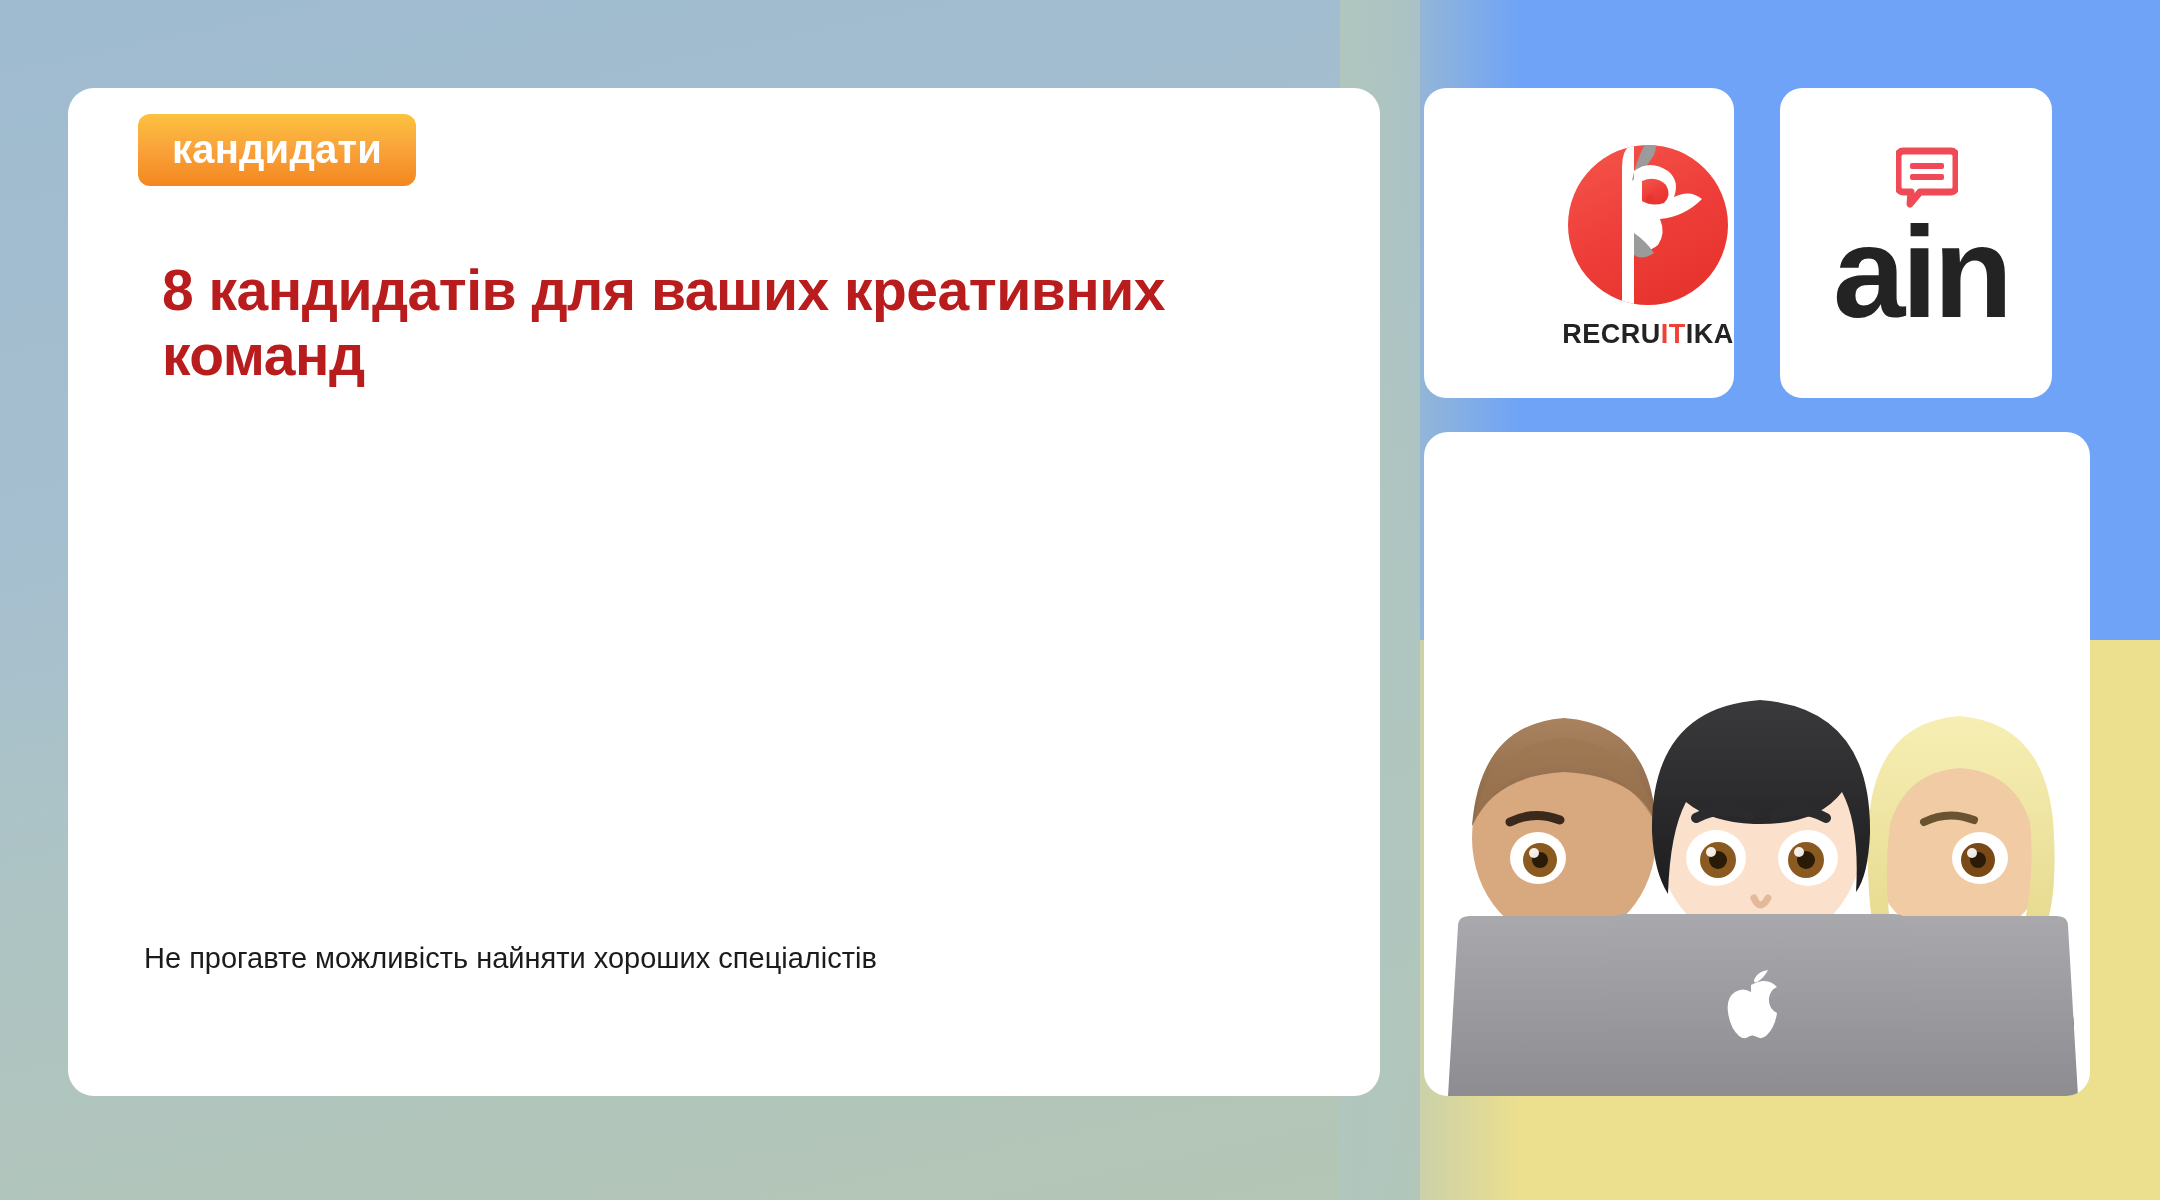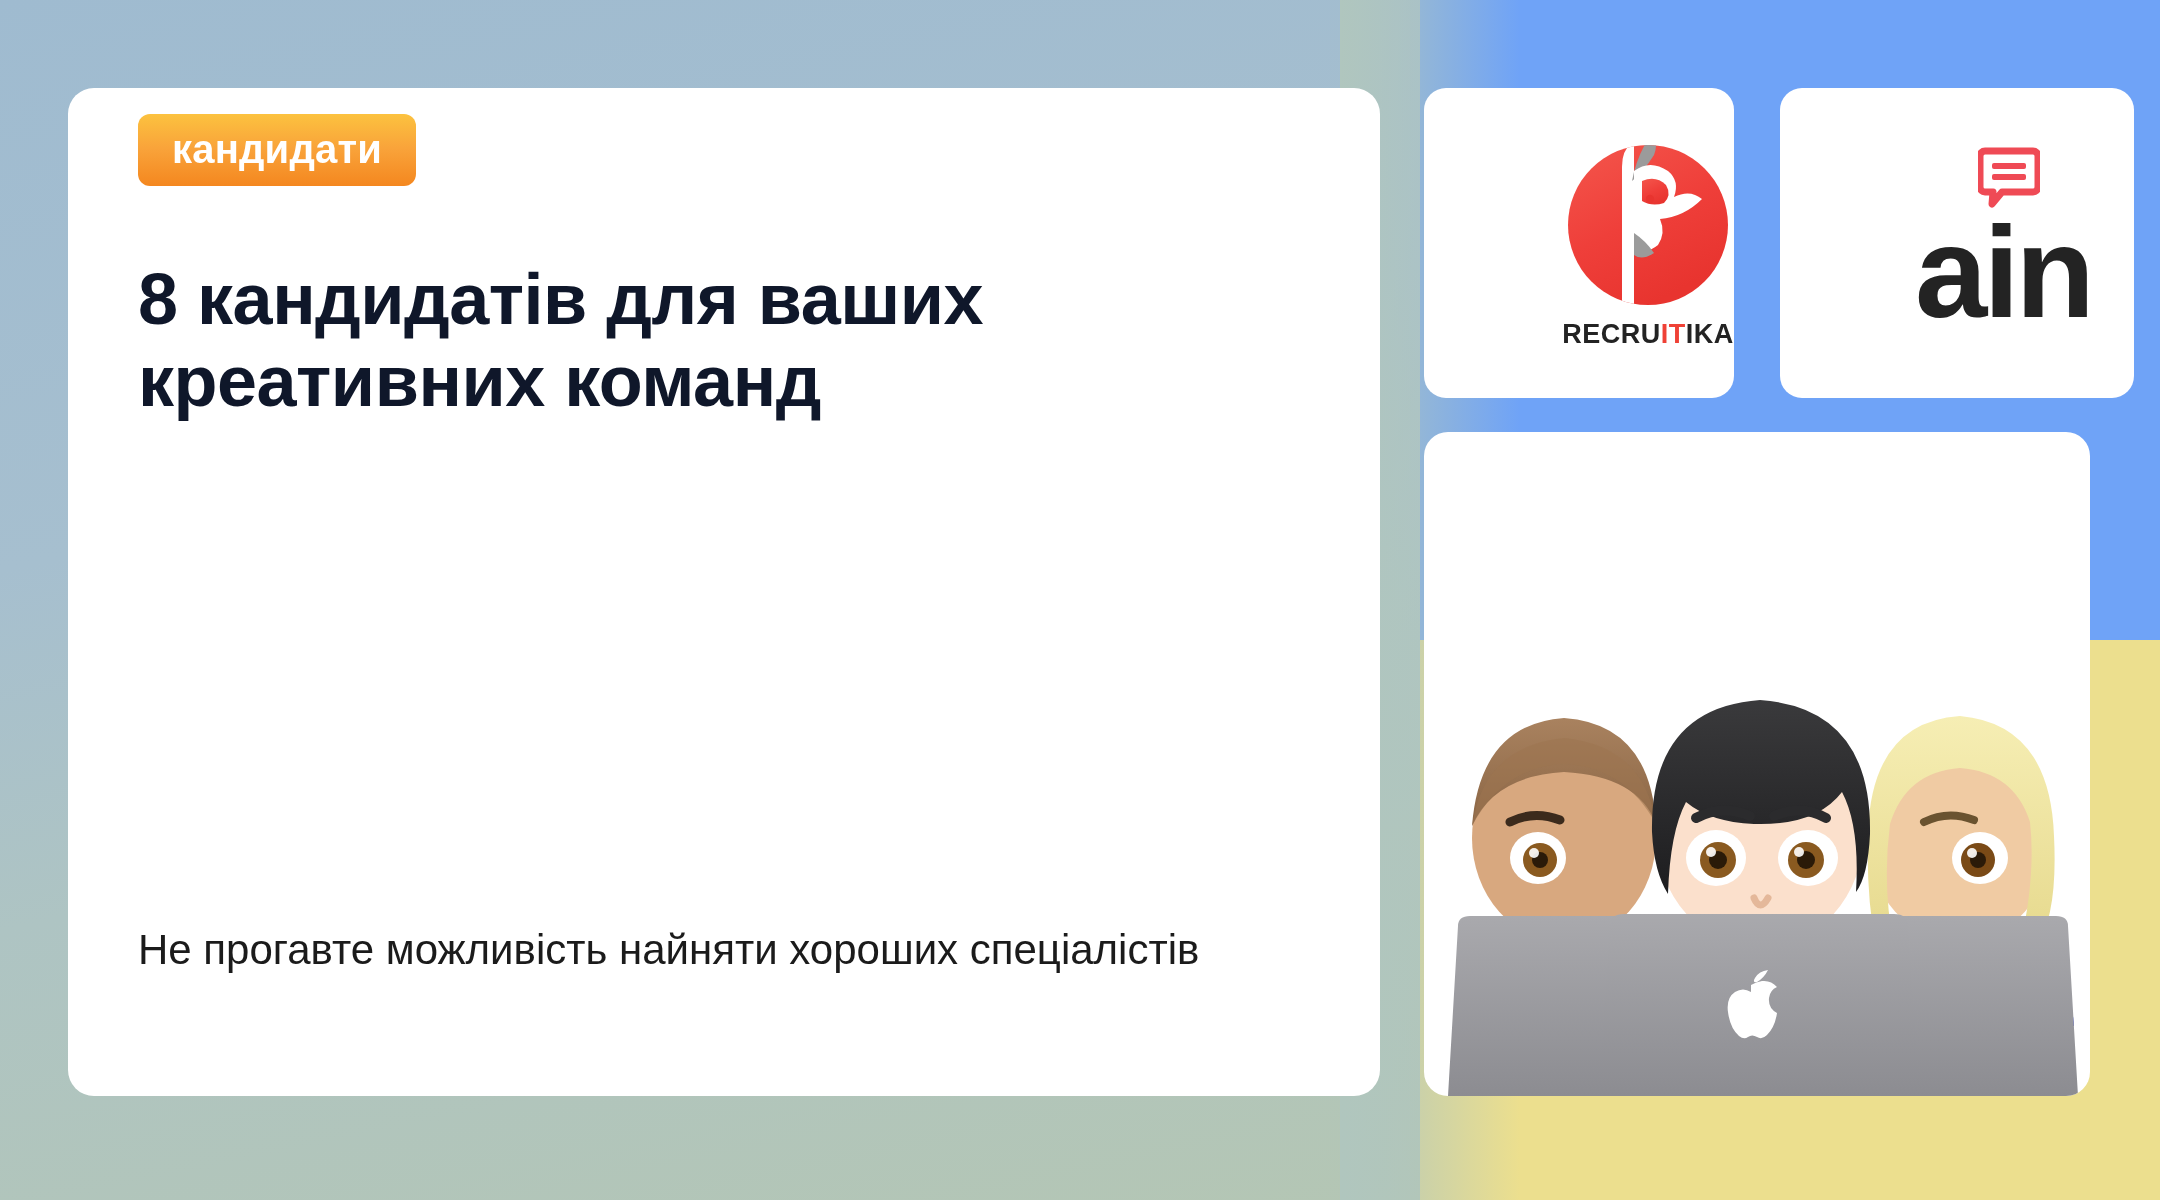--- a/index.html
+++ b/index.html
@@ -58,50 +58,51 @@
     font-size: 40px;
     font-weight: bold;
     letter-spacing: 0.2px;
     padding: 15px 34px 17px 34px;
     border-radius: 12px;
     line-height: 1;
   }
 
   .headline {
     margin-top: 72px;
-    font-size: 72px;
+    font-size: 57px;
     font-weight: bold;
     line-height: 1.14;
-    color: #0f172a;
+    color: #b91c1c;
     letter-spacing: -0.5px;
     max-width: 1060px;
+    margin-left: 24px;
   }
 
   .subtitle {
     position: absolute;
-    left: 70px;
+    left: 76px;
     bottom: 118px;
     width: 1140px;
-    font-size: 42px;
+    font-size: 29px;
     font-weight: normal;
     line-height: 1.34;
     color: #1b1b1b;
   }
 
   
   .logo-card {
     position: absolute;
     background: #ffffff;
     border-radius: 22px;
     display: flex;
     align-items: center;
     justify-content: flex-end;
   }
   #card-recruitika { left: 1424px; top: 88px; width: 310px; height: 310px; }
-  #card-ain        { left: 1780px; top: 88px; width: 354px; height: 310px; }
+  #card-ain        { left: 1780px; top: 88px; width: 272px; height: 310px; }
 
   .photo-card {
     position: absolute;
     left: 1424px; top: 432px;
     width: 666px; height: 664px;
     background: #ffffff;
     border-radius: 24px;
     overflow: hidden;
   }
 

